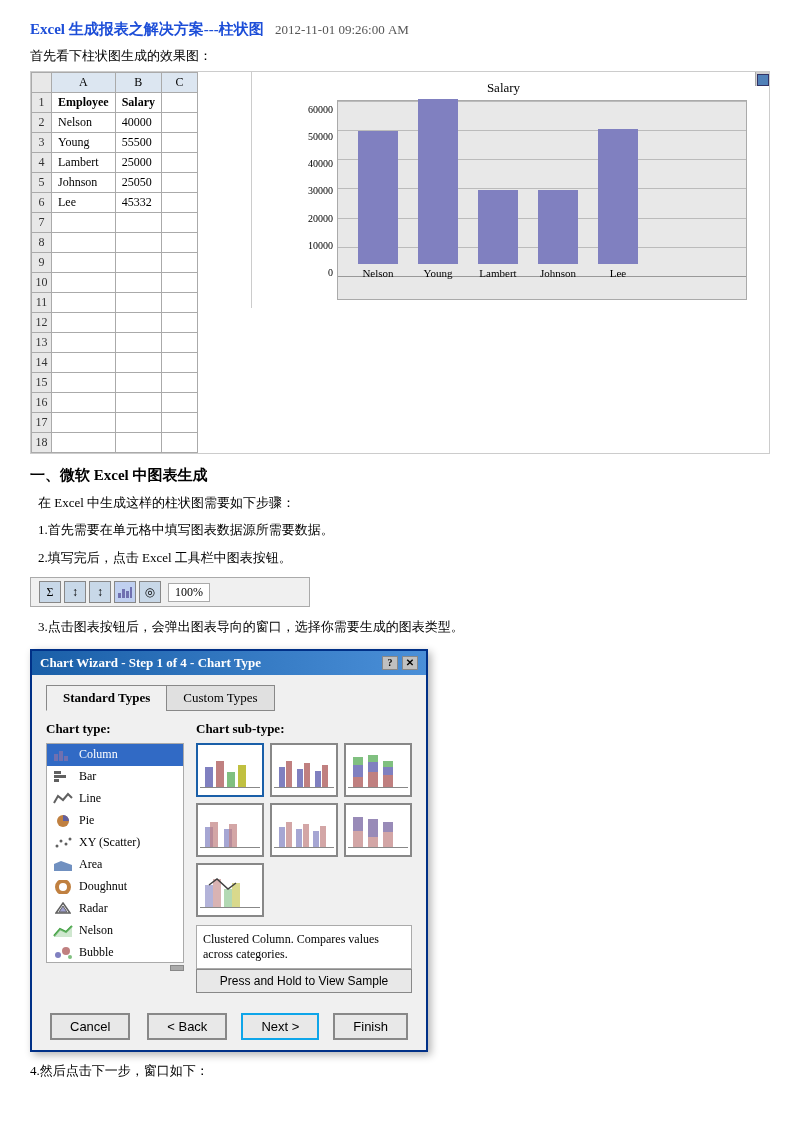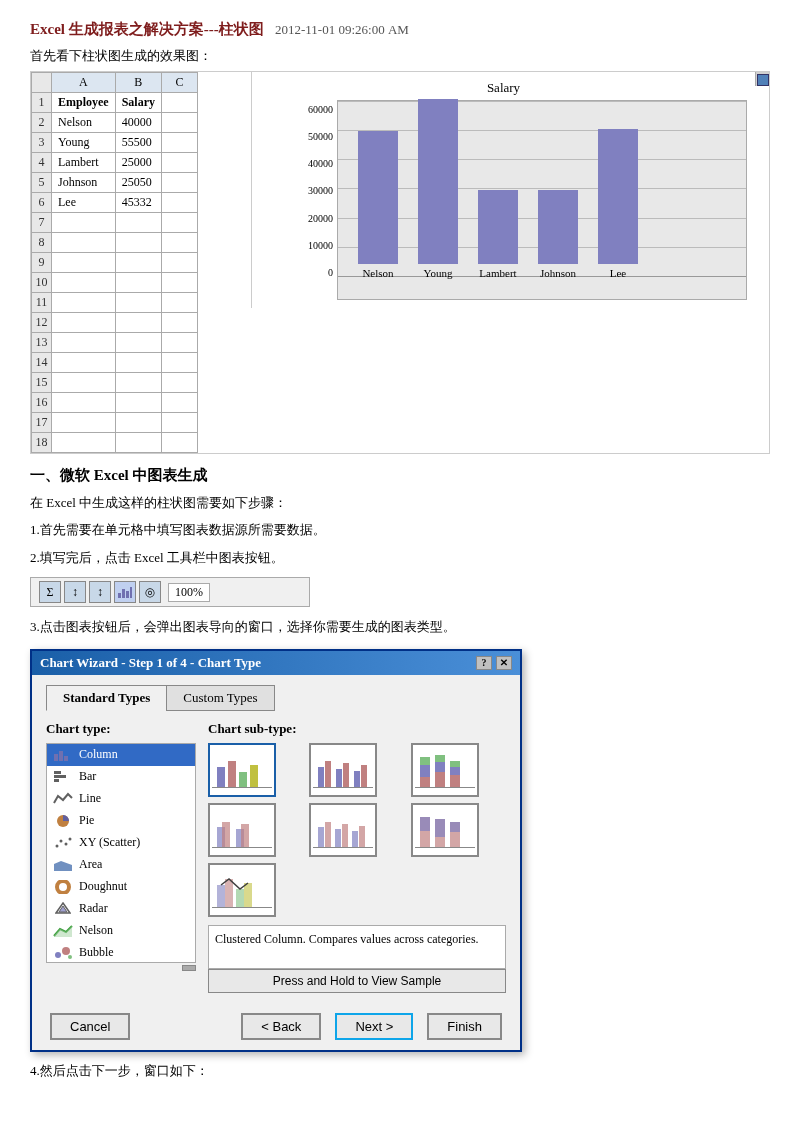--- a/index.html
+++ b/index.html
@@ -8,21 +8,21 @@
       font-size: 13px;
       background: #fff;
       color: #000;
       width: 800px;
       min-height: 1132px;
       padding: 20px 30px;
     }
     .page-title {
       font-size: 15px;
       font-weight: bold;
-      color: #7f1d1d;
+      color: #1d4ed8;
       display: inline;
     }
     .page-title-rest {
       font-size: 13px;
       color: #555;
       display: inline;
       margin-left: 8px;
     }
     .subtitle {
       font-size: 13px;
@@ -88,21 +88,21 @@
       margin-top: 3px;
     }
     
     .section-title {
       font-size: 15px;
       font-weight: bold;
       margin: 12px 0 6px 0;
     }
     .section-text {
       font-size: 13px;
-      margin: 4px 0;
+      margin: 4px 8px;
       line-height: 1.8;
     }
     
     .excel-toolbar {
       display: flex;
       align-items: center;
       background: #f0f0f0;
       border: 1px solid #aaa;
       padding: 3px 8px;
       margin: 8px 0;
@@ -126,21 +126,21 @@
       padding: 1px 6px;
       background: #fff;
     }
     
     .dialog-overlay {
       margin: 10px 0;
     }
     .dialog {
       border: 2px solid #003087;
       background: #f0f0f0;
-      width: 492px;
+      width: 398px;
       box-shadow: 3px 3px 8px rgba(0,0,0,0.3);
     }
     .dialog-titlebar {
       background: linear-gradient(to right, #1a5fa8, #4a8fd8);
       color: #fff;
       padding: 4px 8px;
       font-size: 13px;
       font-weight: bold;
       display: flex;
       align-items: center;

